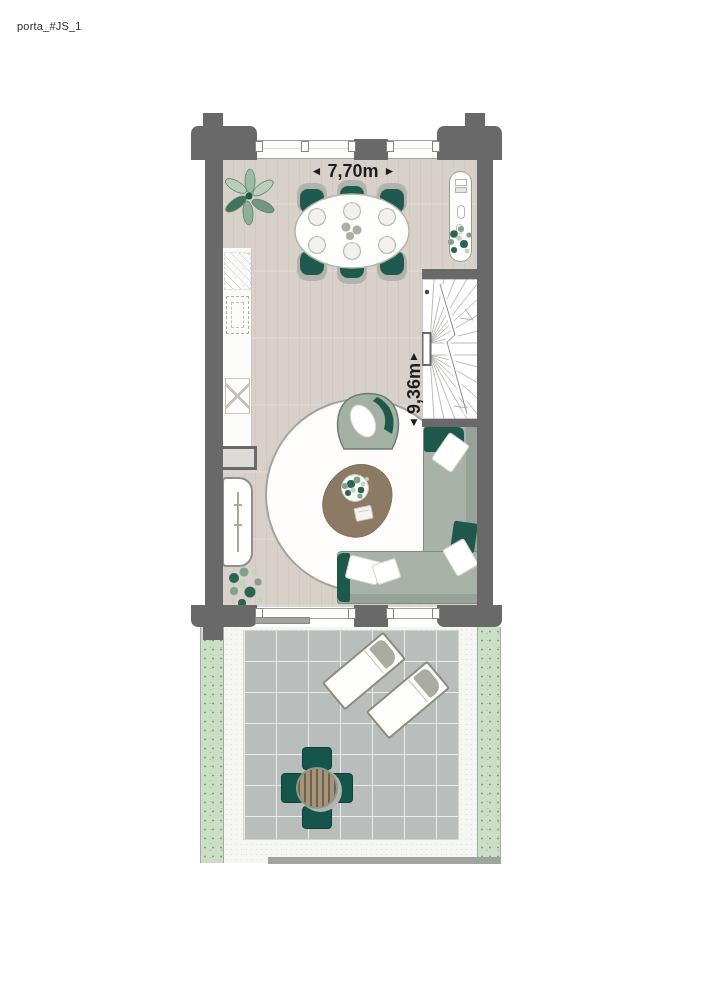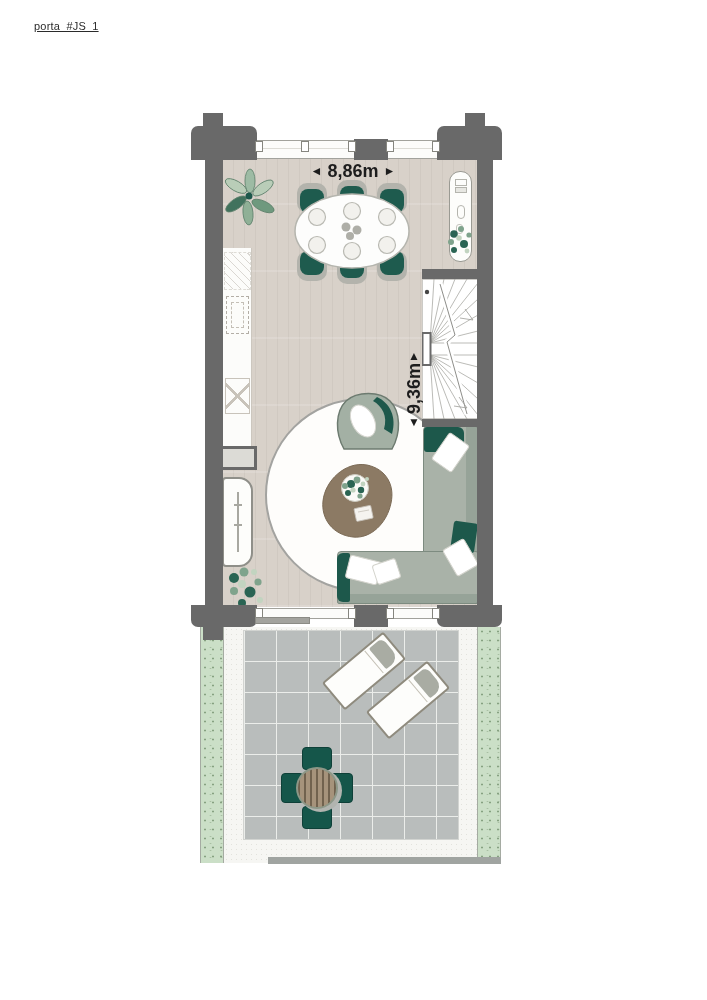--- a/index.html
+++ b/index.html
@@ -1,21 +1,21 @@
 <!DOCTYPE html>
 <html><head>
 <meta charset="utf-8">
 <style>
   html,body{margin:0;padding:0;background:#ffffff;}
   .canvas{position:relative;width:707px;height:1000px;background:#ffffff;overflow:hidden;
           font-family:"Liberation Sans", sans-serif;}
   .abs{position:absolute;}
 
   
-  .plan-label{left:34px;top:20px;font-size:11px;color:#2b2b2b;letter-spacing:.2px;text-decoration:underline;}
+  .plan-label{left:17px;top:20px;font-size:11px;color:#2b2b2b;letter-spacing:.2px;}
   .dim{color:#1d1d1d;font-weight:600;}
   .dim-w{left:299px;top:160px;width:108px;height:22px;display:flex;align-items:center;justify-content:center;gap:5px;z-index:9;}
   .dim-w .lbl{font-size:18px;}
   .dim-h{left:401px;top:337px;width:26px;height:104px;display:flex;flex-direction:column;align-items:center;justify-content:center;gap:1px;z-index:9;}
   .dim-h .lbl{font-size:18px;writing-mode:vertical-rl;transform:rotate(180deg);}
   .arrow{font-size:12px;line-height:1;color:#1d1d1d;}
 
   
   .floor{left:223px;top:158px;width:254px;height:449px;z-index:1;
     background:repeating-linear-gradient(90deg,#d8d1c9 0 10px,#d0c9c1 10px 11px),#d8d1c9;}
@@ -122,21 +122,21 @@
   <div class="abs win" style="left:257px;top:608px;width:97px;height:11px;box-sizing:border-box;"></div>
   <div class="abs win" style="left:388px;top:608px;width:49px;height:11px;box-sizing:border-box;"></div>
   <div class="abs mull" style="left:255px;top:608px;"></div>
   <div class="abs mull" style="left:348px;top:608px;"></div>
   <div class="abs mull" style="left:386px;top:608px;"></div>
   <div class="abs mull" style="left:432px;top:608px;"></div>
   <div class="abs doorbar"></div>
 
   <div class="abs dim dim-w">
     <span class="arrow">◄</span>
-    <span class="lbl">8,86m</span>
+    <span class="lbl">7,70m</span>
     <span class="arrow">►</span>
   </div>
   <div class="abs dim dim-h">
     <span class="arrow">▲</span>
     <span class="lbl">9,36m</span>
     <span class="arrow">▼</span>
   </div>
 
   <div class="abs counter">
     <div class="abs hatch"></div>

